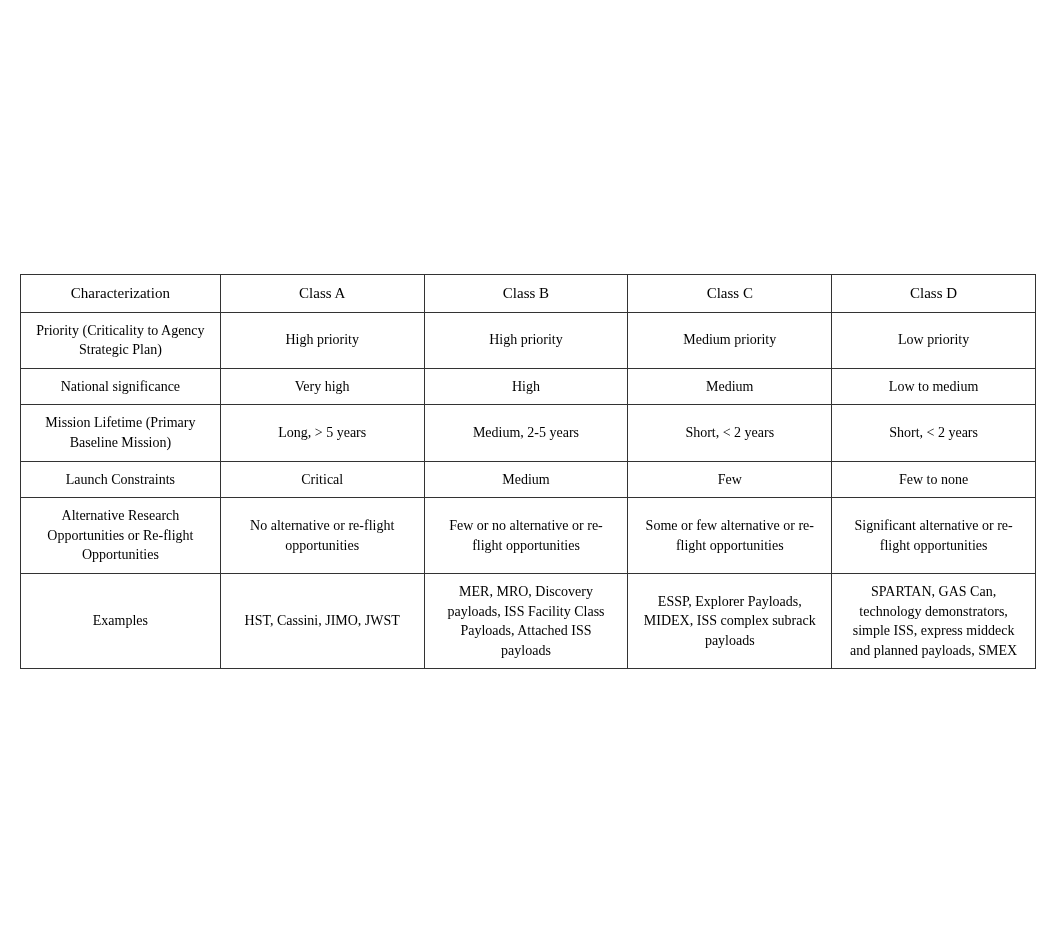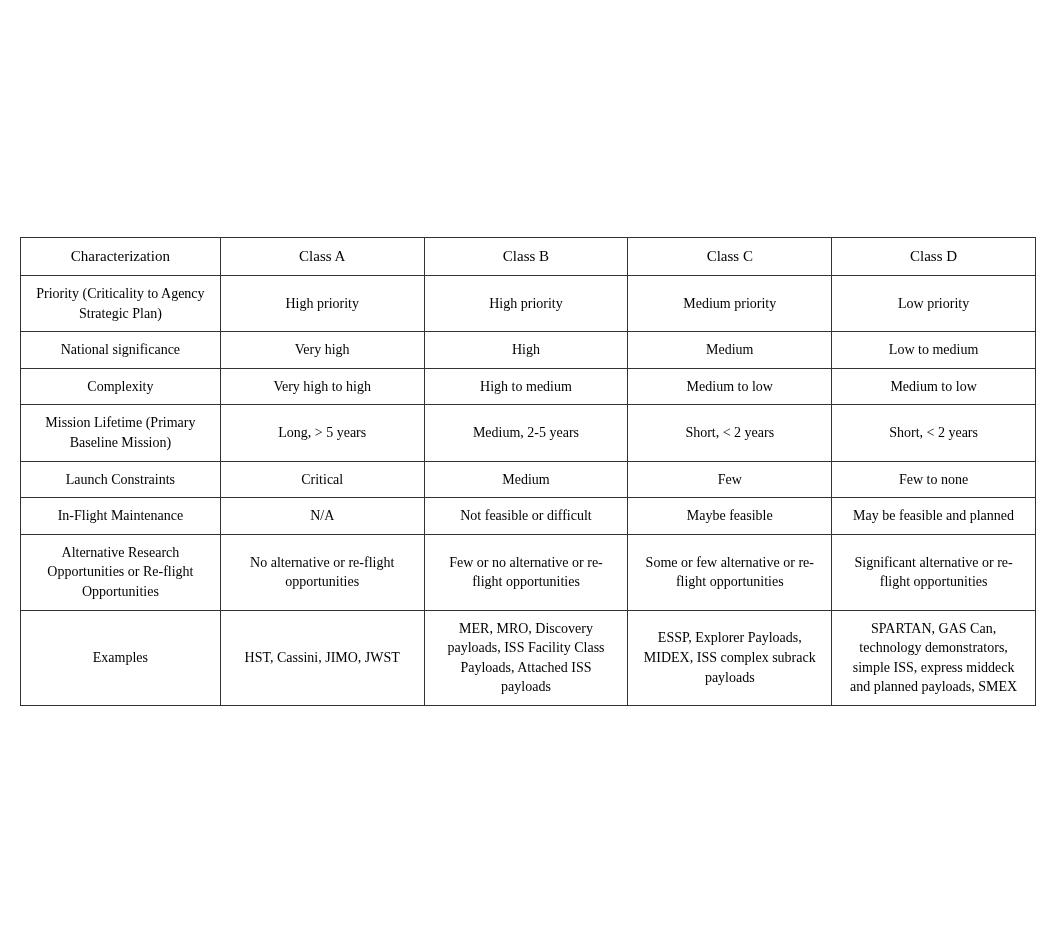--- a/index.html
+++ b/index.html
@@ -64,46 +64,32 @@
         <td class="data-col">Low priority</td>
       </tr>
       <tr>
         <td class="char-col">National significance</td>
         <td class="data-col">Very high</td>
         <td class="data-col">High</td>
         <td class="data-col">Medium</td>
         <td class="data-col">Low to medium</td>
       </tr>
       <tr>
-        <td class="char-col">Complexity</td>
-        <td class="data-col">Very high to high</td>
-        <td class="data-col">High to medium</td>
-        <td class="data-col">Medium to low</td>
-        <td class="data-col">Medium to low</td>
-      </tr>
-      <tr>
         <td class="char-col">Mission Lifetime (Primary Baseline Mission)</td>
         <td class="data-col">Long, &gt; 5 years</td>
         <td class="data-col">Medium, 2-5 years</td>
         <td class="data-col">Short, &lt; 2 years</td>
         <td class="data-col">Short, &lt; 2 years</td>
       </tr>
       <tr>
         <td class="char-col">Launch Constraints</td>
         <td class="data-col">Critical</td>
         <td class="data-col">Medium</td>
         <td class="data-col">Few</td>
         <td class="data-col">Few to none</td>
-      </tr>
-      <tr>
-        <td class="char-col">In-Flight Maintenance</td>
-        <td class="data-col">N/A</td>
-        <td class="data-col">Not feasible or difficult</td>
-        <td class="data-col">Maybe feasible</td>
-        <td class="data-col">May be feasible and planned</td>
       </tr>
       <tr>
         <td class="char-col">Alternative Research Opportunities or Re-flight Opportunities</td>
         <td class="data-col">No alternative or re-flight opportunities</td>
         <td class="data-col">Few or no alternative or re-flight opportunities</td>
         <td class="data-col">Some or few alternative or re-flight opportunities</td>
         <td class="data-col">Significant alternative or re-flight opportunities</td>
       </tr>
       <tr>
         <td class="char-col">Examples</td>

